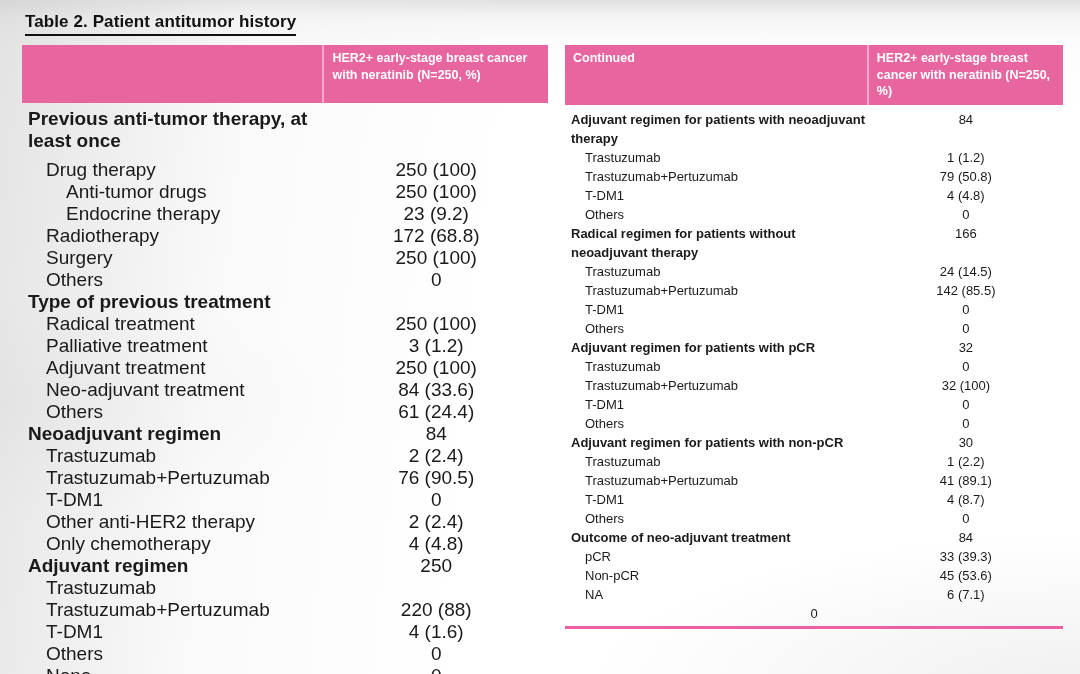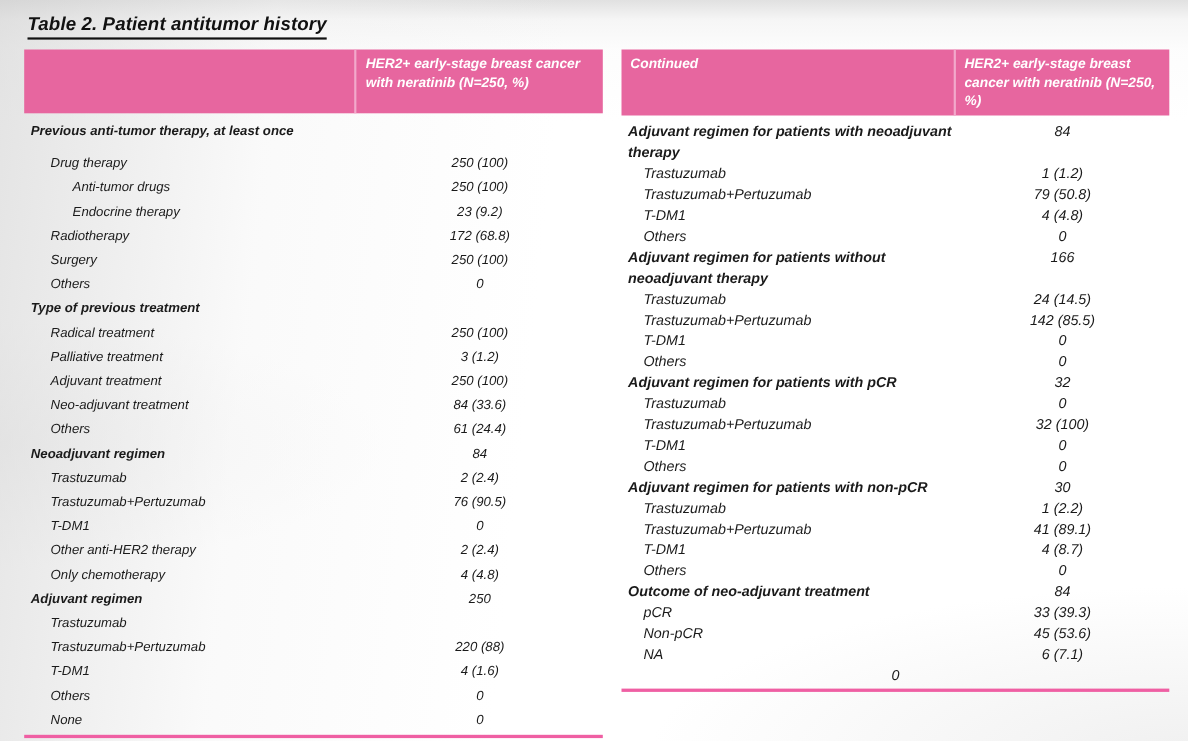--- a/index.html
+++ b/index.html
@@ -8,21 +8,20 @@
     width:1080px;height:674px;
     overflow:hidden;
     font-family:"Liberation Sans",sans-serif;
     color:#1a1a1a;
     background-color:#ffffff;
     background-image:
       linear-gradient(96deg, rgba(205,205,205,0.55) 0%, rgba(240,240,240,0.35) 22%, rgba(255,255,255,0) 45%),
       linear-gradient(180deg, rgba(200,200,200,0.55) 0px, rgba(238,238,238,0.55) 18px, rgba(250,250,250,0.5) 45px, rgba(255,255,255,0) 110px),
       radial-gradient(ellipse 700px 220px at 100% 102%, rgba(225,225,225,0.5), rgba(255,255,255,0) 70%),
       radial-gradient(ellipse 500px 160px at 0% 60%, rgba(235,235,235,0.45), rgba(255,255,255,0) 70%);
-    font-style: italic;
   }
   .page-title{
     position:absolute;left:25px;top:12px;margin:0;
     font-size:17px;font-weight:bold;color:#111;
     border-bottom:2px solid #111;
     padding-bottom:2px;
     letter-spacing:0.1px;
   }
   .tbl{position:absolute;top:45px;}
   .tbl-left{left:22px;width:526px;}
@@ -42,21 +41,21 @@
   .th-label{border-right:2px solid #F2A9CB;}
   .th-value{flex:1;border-radius:10px;}
   .tbody{
     box-sizing:border-box;
     border-bottom:3px solid transparent;
     padding-top:5px;padding-bottom:3px;
   }
   .row{
     display:flex;align-items:flex-start;
   }
-  .tbl-left .row{font-size:12px;line-height:22px;min-height:22px;}
+  .tbl-left .row{font-size:19px;line-height:22px;min-height:22px;}
   .tbl-right .row{font-size:13px;line-height:19px;min-height:19px;}
   .row.gap-after{margin-bottom:7px;}
   .cell-label{box-sizing:border-box;}
   .tbl-left .cell-label{width:57.5%;padding-left:6px;}
   .tbl-right .cell-label{width:61%;padding-left:6px;}
   .tbl-left .row.indent-1 .cell-label{padding-left:24px;}
   .tbl-left .row.indent-2 .cell-label{padding-left:44px;}
   .tbl-right .row.indent-1 .cell-label{padding-left:20px;}
   .row.bold .cell-label{font-weight:bold;}
   .cell-value{flex:1;text-align:center;font-weight:normal;}
@@ -196,21 +195,21 @@
         </div>
         <div class="row indent-1">
           <div class="cell-label">T-DM1</div>
           <div class="cell-value">4 (4.8)</div>
         </div>
         <div class="row indent-1">
           <div class="cell-label">Others</div>
           <div class="cell-value">0</div>
         </div>
         <div class="row indent-0 bold">
-          <div class="cell-label">Adjuvant regimen for patients without neoadjuvant therapy</div>
+          <div class="cell-label">Radical regimen for patients without neoadjuvant therapy</div>
           <div class="cell-value">166</div>
         </div>
         <div class="row indent-1">
           <div class="cell-label">Trastuzumab</div>
           <div class="cell-value">24 (14.5)</div>
         </div>
         <div class="row indent-1">
           <div class="cell-label">Trastuzumab+Pertuzumab</div>
           <div class="cell-value">142 (85.5)</div>
         </div>

